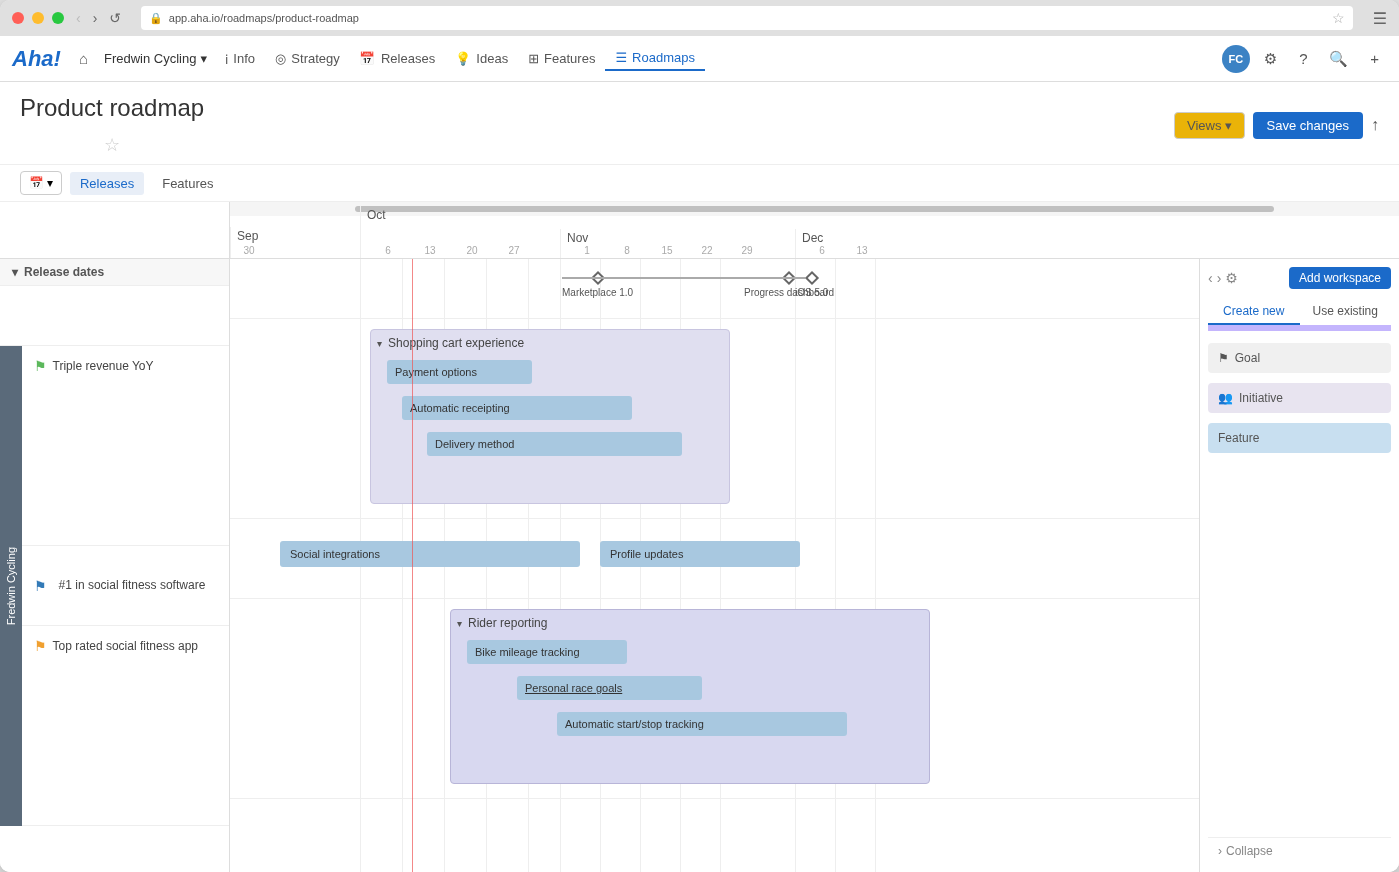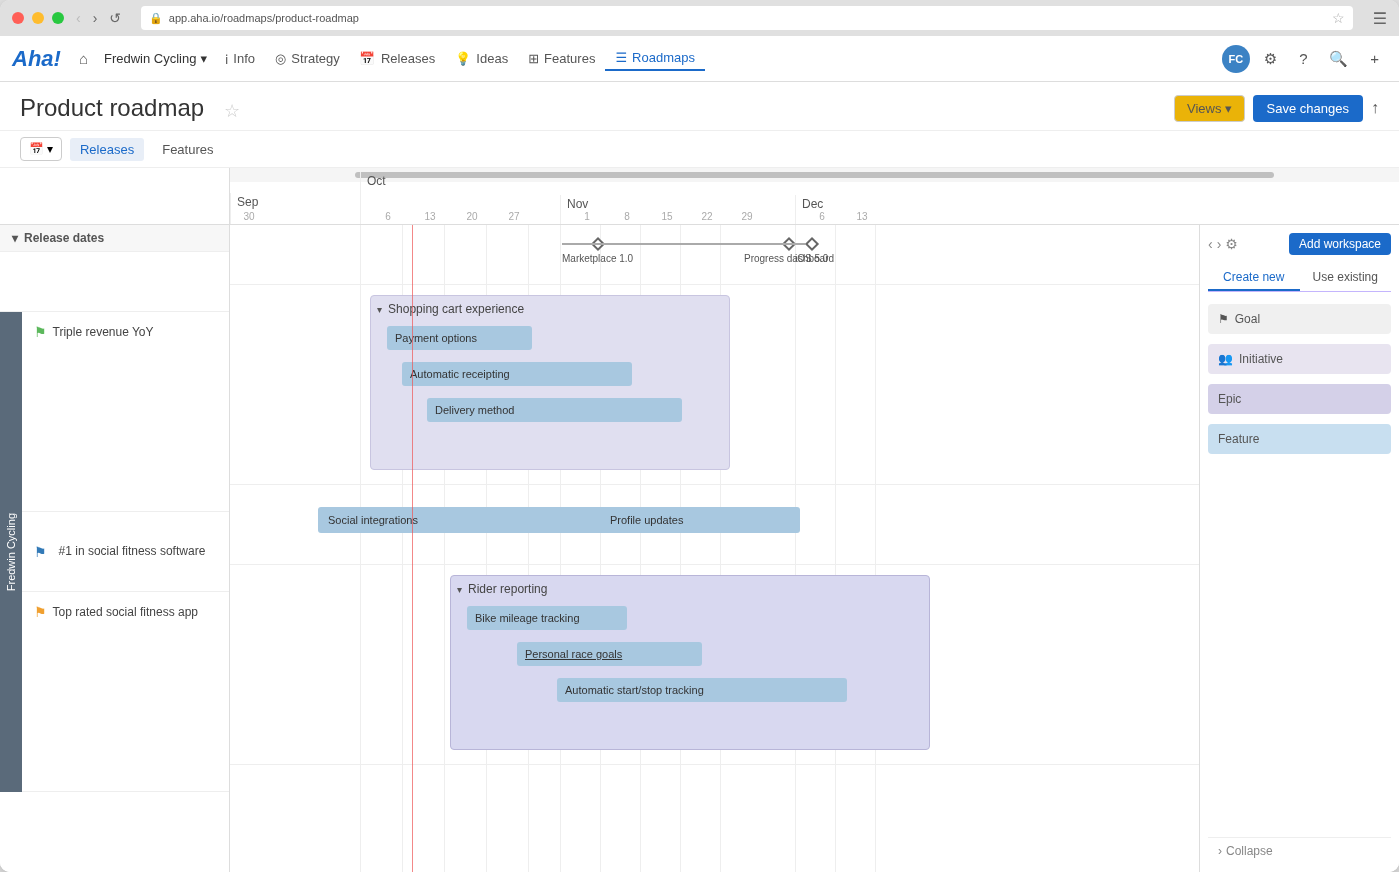--- a/index.html
+++ b/index.html
@@ -31,21 +31,21 @@
     .nav-workspace { display: flex; align-items: center; gap: 4px; cursor: pointer; padding: 4px 8px; border-radius: 3px; color: #333; font-size: 13px; }
     .nav-item { display: flex; align-items: center; gap: 5px; padding: 4px 10px; border-radius: 3px; cursor: pointer; color: #555; font-size: 13px; text-decoration: none; }
     .nav-item.active { border-bottom: 2px solid #1b6ac9; color: #1b6ac9; border-radius: 0; }
     .nav-right { margin-left: auto; display: flex; align-items: center; gap: 6px; }
     .avatar { width: 28px; height: 28px; border-radius: 50%; background: #3b82c4; display: flex; align-items: center; justify-content: center; color: white; font-size: 11px; font-weight: bold; }
 
     
     .page-header { padding: 12px 20px 8px; border-bottom: 1px solid #eee; }
     .breadcrumb { font-size: 11px; color: #888; margin-bottom: 4px; }
     .page-title-row { display: flex; align-items: center; justify-content: space-between; }
-    .page-title { font-size: 24px; font-weight: 300; color: #333; display: flex; align-items: flex-end; gap: 20px; }
+    .page-title { font-size: 24px; font-weight: 300; color: #333; display: flex; align-items: center; gap: 12px; flex-direction: column; }
     .page-title-star { color: #ccc; font-size: 18px; cursor: pointer; }
     .header-actions { display: flex; align-items: center; gap: 8px; }
     .views-btn { background: #eab308; border: 1px solid #ccc; border-radius: 4px; padding: 5px 12px; cursor: pointer; font-size: 13px; color: #555; display: flex; align-items: center; gap: 4px; }
     .save-btn { background: #1b6ac9; color: white; border: none; border-radius: 4px; padding: 6px 14px; cursor: pointer; font-size: 13px; font-weight: 500; }
     .export-btn { background: none; border: none; cursor: pointer; color: #555; font-size: 16px; }
 
     
     .toolbar { padding: 6px 20px; display: flex; align-items: center; gap: 8px; border-bottom: 1px solid #eee; }
     .calendar-btn { background: white; border: 1px solid #ccc; border-radius: 4px; padding: 4px 8px; cursor: pointer; font-size: 12px; display: flex; align-items: center; gap: 3px; }
     .tab-btn { background: none; border: none; cursor: pointer; font-size: 13px; padding: 4px 10px; color: #555; border-radius: 3px; }
@@ -57,21 +57,21 @@
     .section-header { background: #f7f7f7; padding: 6px 12px; font-size: 12px; font-weight: 600; color: #555; border-bottom: 1px solid #eee; display: flex; align-items: center; gap: 6px; cursor: pointer; }
 
     .row-label-cell { height: 60px; display: flex; align-items: center; padding: 0 12px; border-bottom: 1px solid #eee; gap: 8px; }
 
     
     .side-panel { width: 200px; min-width: 200px; border-left: 1px solid #ddd; background: white; display: flex; flex-direction: column; padding: 8px; gap: 6px; }
     .side-panel-toolbar { display: flex; align-items: center; justify-content: space-between; margin-bottom: 4px; }
     .side-panel-nav { display: flex; gap: 4px; }
     .side-panel-nav-btn { background: none; border: none; cursor: pointer; color: #888; font-size: 14px; }
     .side-panel-add-btn { background: #1b6ac9; color: white; border: none; border-radius: 4px; padding: 4px 10px; font-size: 12px; cursor: pointer; }
-    .side-panel-tab-row { display: flex; border-bottom: 1px solid #c4b5fd; margin-bottom: 6px; }
+    .side-panel-tab-row { display: flex; border-bottom: 6px solid #c4b5fd; margin-bottom: 6px; }
     .side-panel-tab { flex: 1; text-align: center; padding: 5px; font-size: 12px; cursor: pointer; color: #555; border-bottom: 2px solid transparent; }
     .side-panel-tab.active { color: #1b6ac9; border-bottom: 2px solid #1b6ac9; }
 
     .side-item { padding: 8px 10px; border-radius: 4px; margin-bottom: 4px; font-size: 12px; cursor: pointer; display: flex; align-items: center; gap: 6px; }
     .side-item-goal { background: #f0f0f0; color: #555; }
     .side-item-initiative { background: #e8e4f0; color: #555; }
     .side-item-epic { background: #d4d0e8; color: #555; }
     .side-item-feature { background: #c8dff0; color: #555; }
     .collapse-btn { margin-top: auto; padding: 6px 10px; font-size: 12px; color: #888; cursor: pointer; display: flex; align-items: center; gap: 4px; border-top: 1px solid #eee; }
   </style>
@@ -317,21 +317,21 @@
                   </div>
 
                   <div style="position:relative; left:50px; top:14px; width:255px; height:24px; background:#a8c8e0; border-radius:3px; display:flex; align-items:center; padding:0 8px;">
                     <span style="font-size:11px; color:#333; white-space:nowrap;">Delivery method</span>
                   </div>
                 </div>
               </div>
 
               <div style="height:80px; border-bottom:1px solid #eee; position:relative;">
 
-                <div style="position:absolute; left:50px; top:22px; width:300px; height:26px; background:#a8c8e0; border-radius:3px; display:flex; align-items:center; padding:0 10px;margin-left:38px;">
+                <div style="position:absolute; left:50px; top:22px; width:300px; height:26px; background:#a8c8e0; border-radius:3px; display:flex; align-items:center; padding:0 10px;">
                   <span style="font-size:11px; color:#333;">Social integrations</span>
                 </div>
 
                 <div style="position:absolute; left:370px; top:22px; width:200px; height:26px; background:#a8c8e0; border-radius:3px; display:flex; align-items:center; padding:0 10px;">
                   <span style="font-size:11px; color:#333;">Profile updates</span>
                 </div>
 
               </div>
 
               <div style="height:200px; border-bottom:1px solid #eee; position:relative;">
@@ -382,23 +382,20 @@
             <div class="side-item side-item-goal">
               <span>⚑</span>
               <span>Goal</span>
             </div>
 
             <div class="side-item side-item-initiative">
               <span>👥</span>
               <span>Initiative</span>
             </div>
 
-            <div class="side-item side-item-epic">
-              <span>Epic</span>
-            </div>
 
             <div class="side-item side-item-feature">
               <span>Feature</span>
             </div>
 
             <div class="collapse-btn">
               <span>›</span>
               <span>Collapse</span>
             </div>
           </div>

